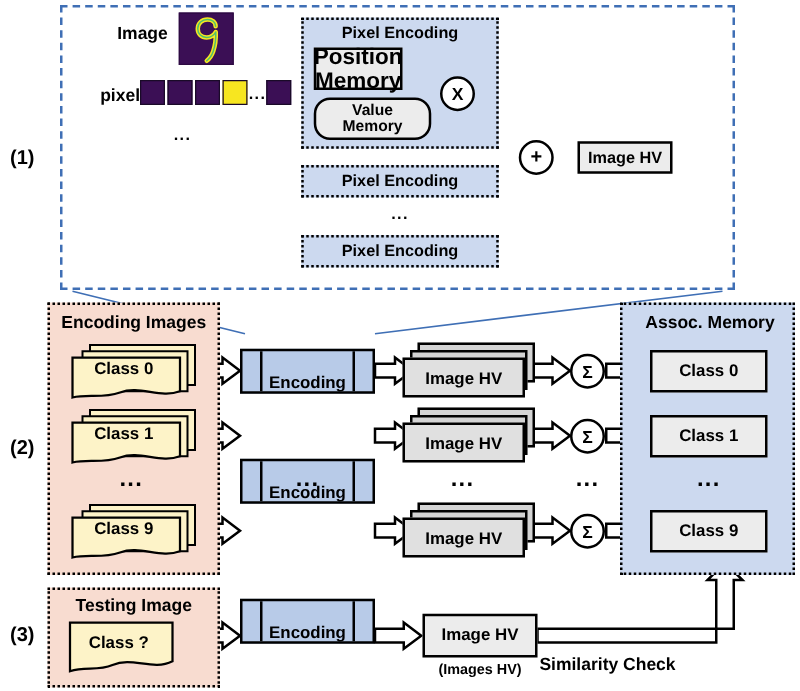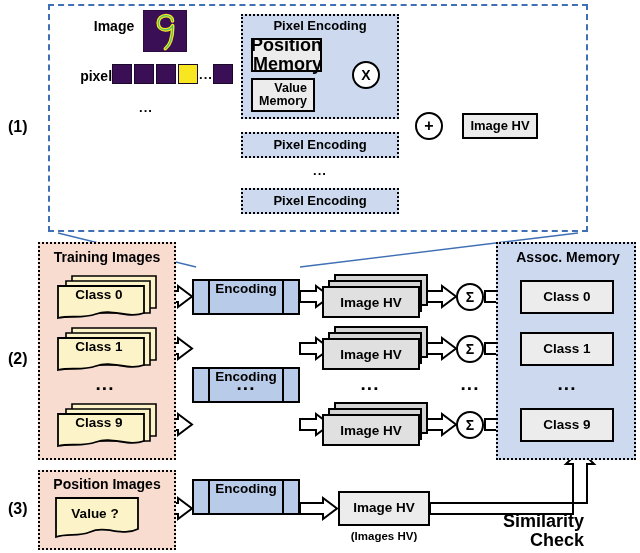--- a/index.html
+++ b/index.html
@@ -10,21 +10,21 @@
     overflow:hidden;
     position:relative;
   }
   #root{position:absolute;left:0;top:0;width:640px;height:553px;}
   .abs{position:absolute;box-sizing:border-box;}
 
   
   .lbl{
     font-weight:bold;color:#000;
     display:flex;align-items:center;justify-content:center;
-    text-align:right;line-height:1.05;
+    text-align:center;line-height:1.05;
     white-space:pre-line;
   }
 
   
   .secidx{font-size:16px;font-weight:bold;color:#000;}
 
   
   .panel-blue-dashed{
     border:2px dashed #3f6fb5;
     background:#ffffff;
@@ -67,21 +67,21 @@
 
   
   .px{border:1px solid #1a0a28;}
   .px-dark{background:#3b0f55;}
   .px-yel{background:#f7e620;}
 
   
   .enc3d{
     background:#b8cbe8;
     border:2px solid #000;
-    display:flex;align-items:flex-start;justify-content:center;
+    display:flex;align-items:flex-end;justify-content:center;
     position:relative;
   }
   .enc3d .edge{
     position:absolute;top:0;bottom:0;width:2px;background:#000;
   }
   .enc3d span{font-weight:bold;color:#000;position:relative;z-index:2;}
 
   
   .stackwrap{position:absolute;}
   .stk{
@@ -219,37 +219,37 @@
   <div class="abs dots" style="left:199px;top:64px;width:14px;height:20px;font-size:13px;">...</div>
   <div class="abs px px-dark" style="left:213px;top:64px;width:20px;height:20px;"></div>
 
   <div class="abs dots" style="left:136px;top:100px;width:20px;height:14px;font-size:13px;">...</div>
 
   <div class="abs pe-block" style="left:241px;top:14px;width:158px;height:105px;"></div>
   <div class="abs lbl" style="left:241px;top:18px;width:158px;height:16px;font-size:13px;">Pixel Encoding</div>
 
   <div class="abs box-grey lbl" style="left:251px;top:38px;width:71px;height:34px;font-size:18px;">Position
 Memory</div>
-  <div class="abs box-grey lbl" style="left:251px;top:78px;width:64px;height:34px;font-size:12.5px;">Value
+  <div class="abs box-grey lbl" style="left:251px;top:78px;width:94px;height:34px;font-size:12.5px;border-radius:13px;">Value
 Memory</div>
 
   <div class="abs circ" style="left:352px;top:61px;width:28px;height:28px;font-size:14px;">X</div>
 
   <div class="abs pe-block lbl" style="left:241px;top:132px;width:158px;height:26px;font-size:13px;">Pixel Encoding</div>
   <div class="abs dots" style="left:310px;top:163px;width:20px;height:14px;font-size:13px;">...</div>
   <div class="abs pe-block lbl" style="left:241px;top:188px;width:158px;height:26px;font-size:13px;">Pixel Encoding</div>
 
   <div class="abs circ" style="left:415px;top:112px;width:28px;height:28px;font-size:16px;">+</div>
 
   <div class="abs box-grey lbl" style="left:462px;top:113px;width:76px;height:26px;font-size:13px;">Image HV</div>
 
   <div class="abs secidx" style="left:8px;top:350px;">(2)</div>
 
   <div class="abs panel-dotted panel-pink" style="left:38px;top:242px;width:138px;height:218px;"></div>
-  <div class="abs lbl" style="left:38px;top:248px;width:138px;height:18px;font-size:14px;">Training Images</div>
+  <div class="abs lbl" style="left:38px;top:248px;width:138px;height:18px;font-size:14px;">Encoding Images</div>
 
   <div class="docwrap" style="left:52px;top:272px;width:110px;height:50px;">
     <svg width="112" height="52" viewBox="0 0 112 52">
       <path d="M20,4 H104 V36 H20 z" fill="#fdf3c8" stroke="#000" stroke-width="1.6"></path>
       <path d="M14,9 H98 V41 H14 z" fill="#fdf3c8" stroke="#000" stroke-width="1.6"></path>
       <path d="M6,14 H92 V41 C76,47 60,36 44,42 C30,47 18,43 6,46 z" fill="#fdf3c8" stroke="#000" stroke-width="1.8"></path>
     </svg>
   </div>
   <div class="abs lbl" style="left:56px;top:286px;width:86px;height:18px;font-size:13.5px;">Class 0</div>
 
@@ -325,27 +325,27 @@
   <div class="abs lbl" style="left:496px;top:248px;width:144px;height:18px;font-size:14px;">Assoc. Memory</div>
 
   <div class="abs box-grey lbl" style="left:520px;top:280px;width:94px;height:34px;font-size:13.5px;">Class 0</div>
   <div class="abs box-grey lbl" style="left:520px;top:332px;width:94px;height:34px;font-size:13.5px;">Class 1</div>
   <div class="abs dots" style="left:552px;top:376px;width:30px;height:16px;font-size:19px;">...</div>
   <div class="abs box-grey lbl" style="left:520px;top:408px;width:94px;height:34px;font-size:13.5px;">Class 9</div>
 
   <div class="abs secidx" style="left:8px;top:500px;">(3)</div>
 
   <div class="abs panel-dotted panel-pink" style="left:38px;top:470px;width:138px;height:80px;"></div>
-  <div class="abs lbl" style="left:38px;top:475px;width:138px;height:18px;font-size:14px;">Position Images</div>
+  <div class="abs lbl" style="left:38px;top:475px;width:138px;height:18px;font-size:14px;">Testing Image</div>
 
   <div class="docwrap" style="left:52px;top:495px;width:92px;height:52px;">
     <svg width="92" height="52" viewBox="0 0 92 52">
       <path d="M4,3 H86 V34 C70,42 54,30 38,37 C26,42 16,38 4,42 z" fill="#fdf3c8" stroke="#000" stroke-width="1.8"></path>
     </svg>
   </div>
-  <div class="abs lbl" style="left:54px;top:505px;width:82px;height:18px;font-size:13.5px;">Value ?</div>
+  <div class="abs lbl" style="left:54px;top:505px;width:82px;height:18px;font-size:13.5px;">Class ?</div>
 
   <div class="abs box-grey lbl" style="left:338px;top:491px;width:92px;height:35px;font-size:13.5px;">Image HV</div>
   <div class="abs lbl" style="left:338px;top:528px;width:92px;height:16px;font-size:11.5px;">(Images HV)</div>
 
-  <div class="abs lbl" style="left:444px;top:522px;width:140px;height:18px;font-size:18px;">Similarity Check</div>
+  <div class="abs lbl" style="left:416px;top:522px;width:140px;height:18px;font-size:14px;">Similarity Check</div>
 
 </div>
 
 </body></html>

